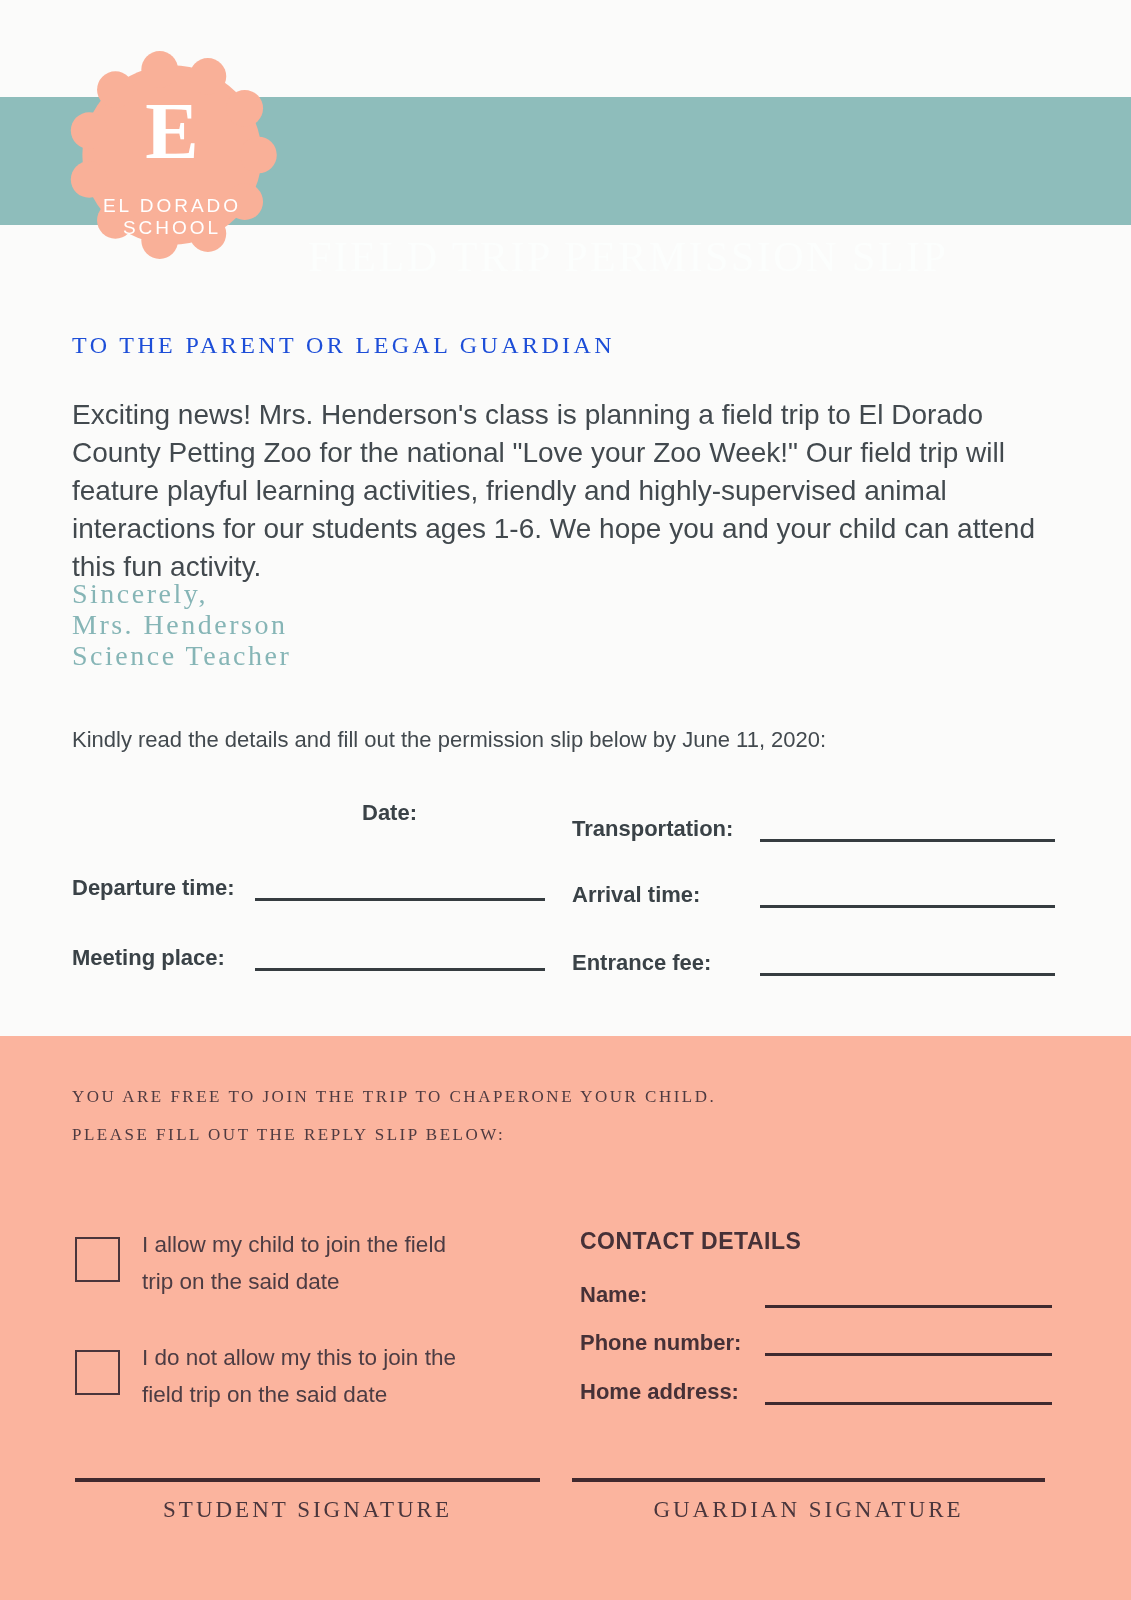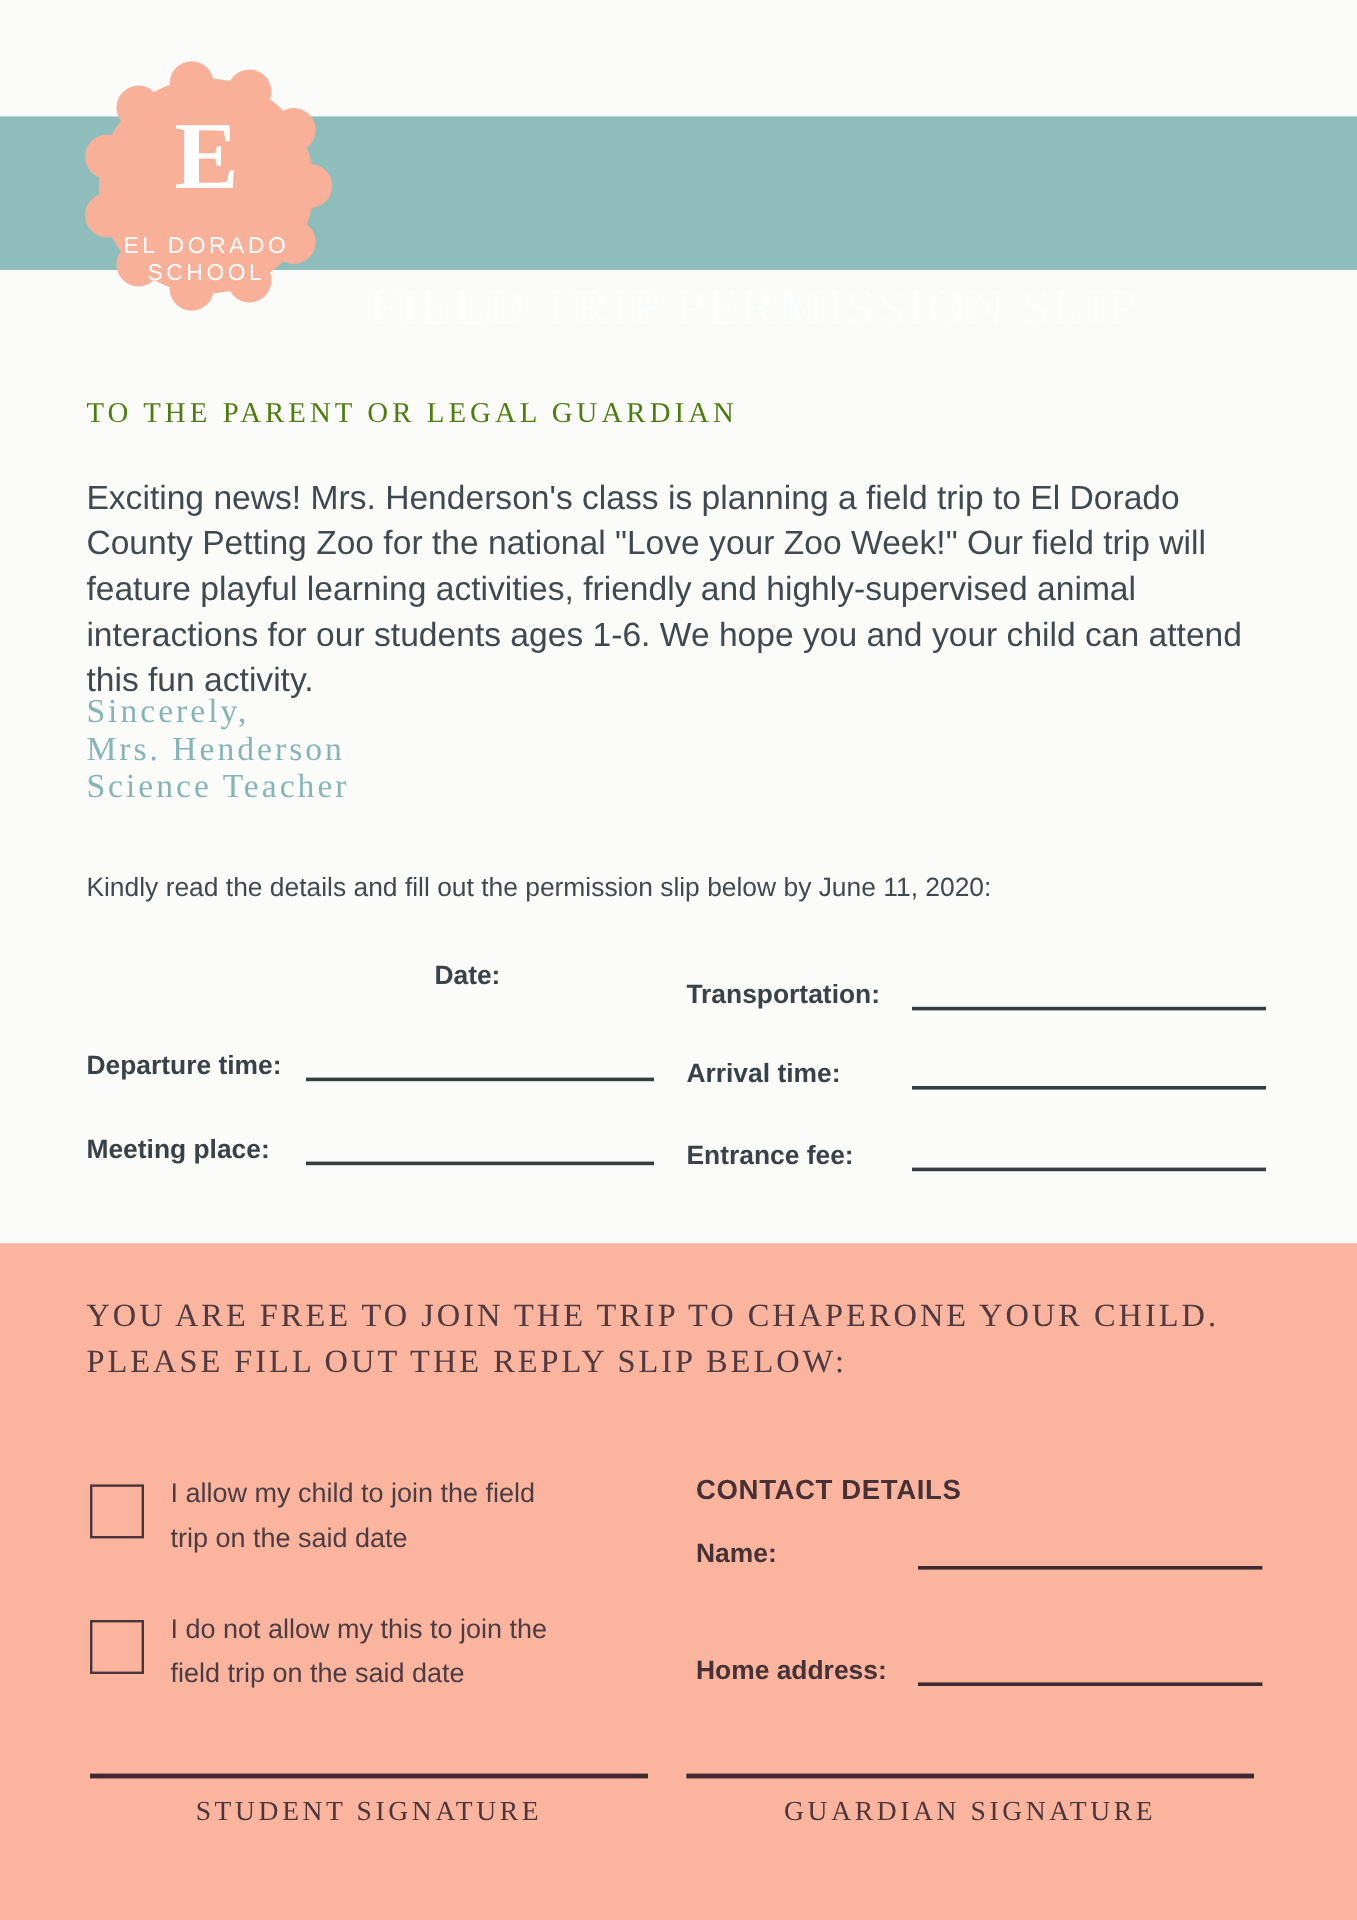--- a/index.html
+++ b/index.html
@@ -25,42 +25,42 @@
   .badge-t1,.badge-t2{
     position:absolute;left:0;width:216px;text-align:center;
     font-size:19px;letter-spacing:3px;color:#ffffff;white-space:nowrap;
   }
   .badge-t1{top:148px;}
   .badge-t2{top:170px;}
   
   .salutation{
     position:absolute;left:72px;top:332px;
     font-family:"Liberation Serif",serif;font-size:24px;letter-spacing:3.4px;
-    color:#4d7c0f;white-space:nowrap;
+    color:#1d4ed8;white-space:nowrap;
   }
   .intro{
     position:absolute;left:72px;top:396px;width:965px;margin:0;
     font-size:28px;line-height:38px;color:#42494e;
   }
   .closing{
     position:absolute;left:72px;top:578px;
     font-family:"Liberation Serif",serif;font-size:28px;letter-spacing:2.5px;
     line-height:31px;color:#86b5b6;
   }
   .instruction{position:absolute;left:72px;top:727px;font-size:22px;color:#42494e;}
   
   .frow{position:absolute;height:36px;display:flex;align-items:flex-end;}
   .flabel{font-weight:bold;font-size:22px;color:#3a4247;line-height:1.2;flex:0 0 auto;}
   .fline{flex:1 1 auto;border-bottom:3px solid #363c40;align-self:flex-end;}
   .lw183{width:183px;} .lw188{width:188px;} .lw185{width:185px;}
   
   .peach{position:absolute;left:0;top:1036px;width:1131px;height:564px;background:#fbb49e;}
   .reply-heading{
     position:absolute;left:72px;top:1078px;
-    font-family:"Liberation Serif",serif;font-size:27px;letter-spacing:2.5px;
+    font-family:"Liberation Serif",serif;font-size:17px;letter-spacing:2.5px;
     line-height:37.5px;color:#4e3a40;white-space:nowrap;
   }
   .checkbox{
     position:absolute;width:45px;height:45px;border:2px solid #4a353b;
     background:transparent;box-sizing:border-box;cursor:pointer;
   }
   .cb-label{
     position:absolute;width:340px;font-size:22.5px;line-height:37px;color:#4c3c43;
   }
   .contact-heading{
@@ -156,20 +156,24 @@
 
   <div class="checkbox" style="left:75px;top:1350px;"></div>
   <div class="cb-label" style="left:142px;top:1339px;">I do not allow my this to join the field trip on the said date</div>
 
   <div class="contact-heading">CONTACT DETAILS</div>
 
   <div class="frow contact" style="left:580px;top:1272px;width:472px;">
     <span class="flabel lw185">Name:</span>
     <span class="fline"></span>
   </div>
+  <div class="frow contact" style="left:580px;top:1320px;width:472px;">
+    <span class="flabel lw185">Phone number:</span>
+    <span class="fline"></span>
+  </div>
   <div class="frow contact" style="left:580px;top:1369px;width:472px;">
     <span class="flabel lw185">Home address:</span>
     <span class="fline"></span>
   </div>
 
   <div class="sig" style="left:75px;width:465px;">
     <div class="sig-line"></div>
     <div class="sig-label">STUDENT SIGNATURE</div>
   </div>
   <div class="sig" style="left:572px;width:473px;">

